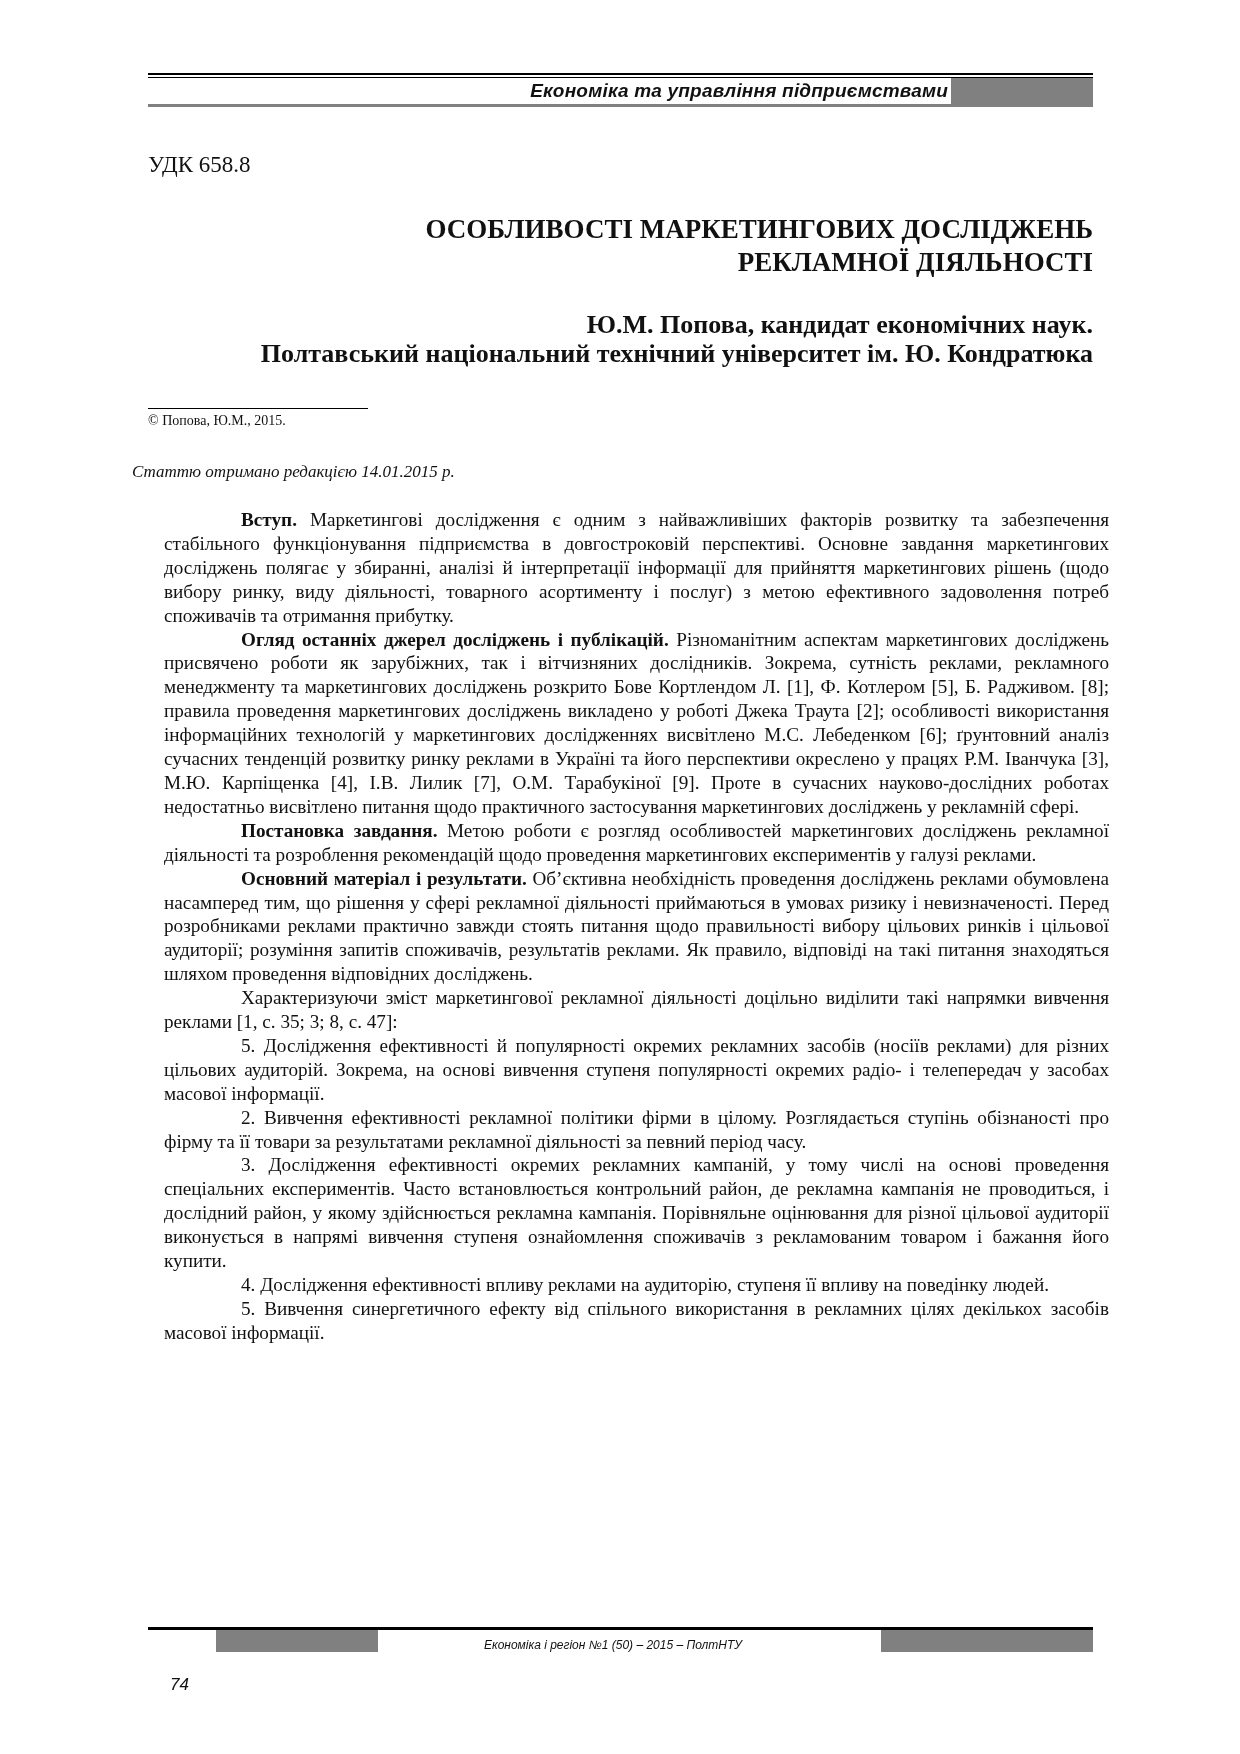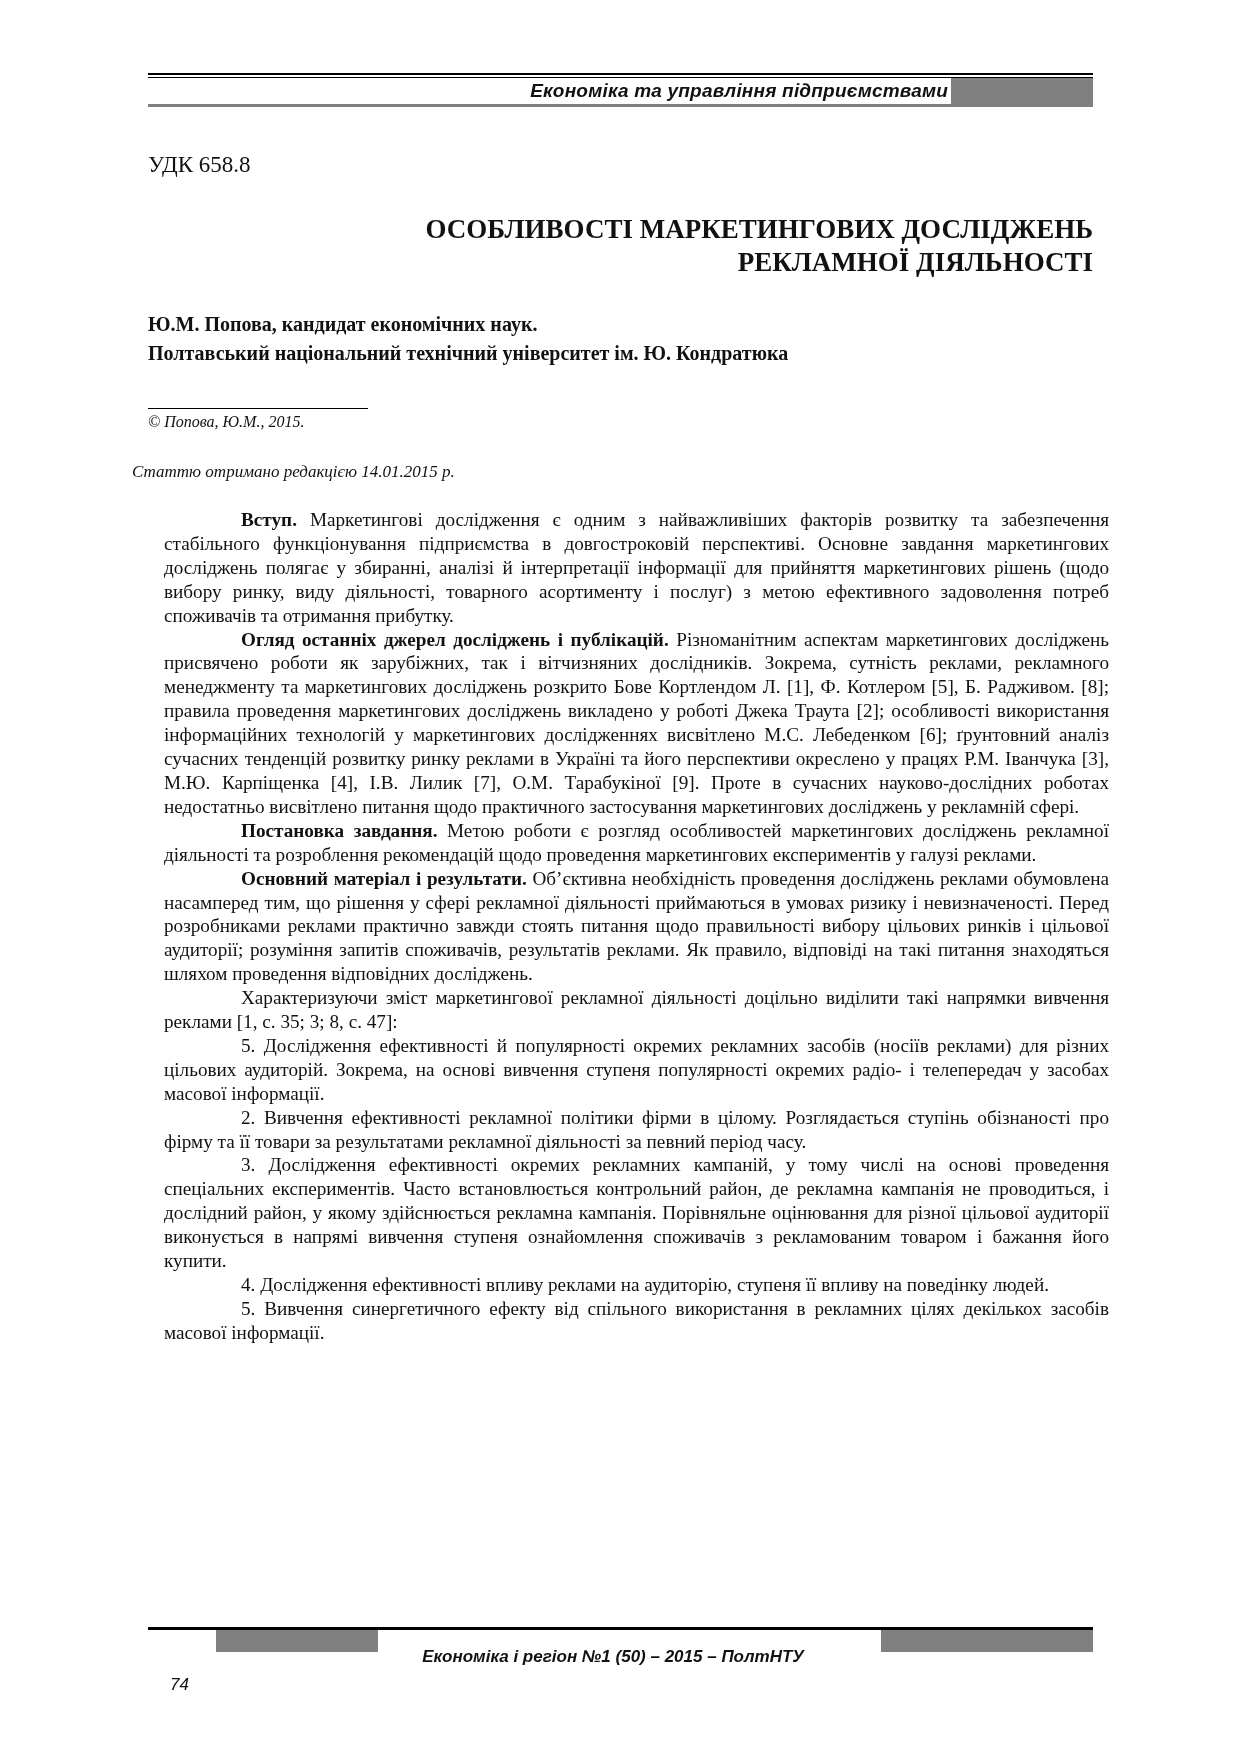--- a/index.html
+++ b/index.html
@@ -15,38 +15,38 @@
   .hdr-band { position: relative; height: 26px; }
   .hdr-title { position: absolute; left: 0; width: 800px; top: 2px; text-align: right;
                font-style: italic; font-weight: bold; font-size: 19px; letter-spacing: 0.2px; }
   .hdr-gray { position: absolute; right: 0; top: 0; width: 142px; height: 29px; background: #808080; }
   .hdr-bottom { height: 3px; background: #808080; }
 
   .udk { position: absolute; left: 148px; top: 152px; font-size: 23px; }
 
   .title { position: absolute; left: 148px; width: 945px; top: 213px; text-align: right;
            font-weight: bold; font-size: 27px; line-height: 33px; }
-  .author { position: absolute; left: 148px; width: 945px; top: 310px; text-align: left;
-            font-weight: bold; font-size: 20px; line-height: 29px; }
+  .author { position: absolute; left: 148px; width: 945px; top: 310px; text-align: right;
+            font-weight: bold; font-size: 26px; line-height: 29px; }
 
   .fn-rule { position: absolute; left: 148px; top: 408px; width: 220px; height: 1px; background: #000; }
-  .copyright { position: absolute; left: 148px; top: 413px; font-style: italic; font-size: 16px; }
+  .copyright { position: absolute; left: 148px; top: 413px; font-size: 14px; }
   .received { position: absolute; left: 132px; top: 462px; font-style: italic; font-size: 17px; }
 
   .body { position: absolute; left: 164px; top: 508px; width: 945px; font-size: 19.2px; line-height: 23.9px; }
   .body p { margin: 0; text-align: justify; text-indent: 77px; }
   .body b { font-weight: bold; }
 
   
   .ftr { position: absolute; left: 148px; top: 1627px; width: 945px; }
   .ftr-rule { height: 3px; background: #000; }
   .ftr-band { position: relative; height: 22px; }
   .ftr-page { position: absolute; left: 22px; top: 1px; font-style: italic; font-weight: normal; font-size: 17px; margin-top: 44px; }
   .ftr-gray1 { position: absolute; left: 68px; width: 162px; top: 0; height: 22px; background: #808080; }
-  .ftr-text { position: absolute; left: 230px; width: 470px; top: 17px; text-align: center; font-style: italic; font-weight: bold; font-size: 17px; }
+  .ftr-text { position: absolute; left: 230px; width: 470px; top: 8px; text-align: center; font-style: italic; font-weight: normal; font-size: 12px; }
   .ftr-gray2 { position: absolute; left: 733px; right: 0; top: 0; height: 22px; background: #808080; }
 </style>
 </head>
 <body>
 
 <div class="hdr">
   <div class="hdr-rule-top"></div>
   <div class="hdr-rule-gap"></div>
   <div class="hdr-rule-top2"></div>
   <div class="hdr-band">

